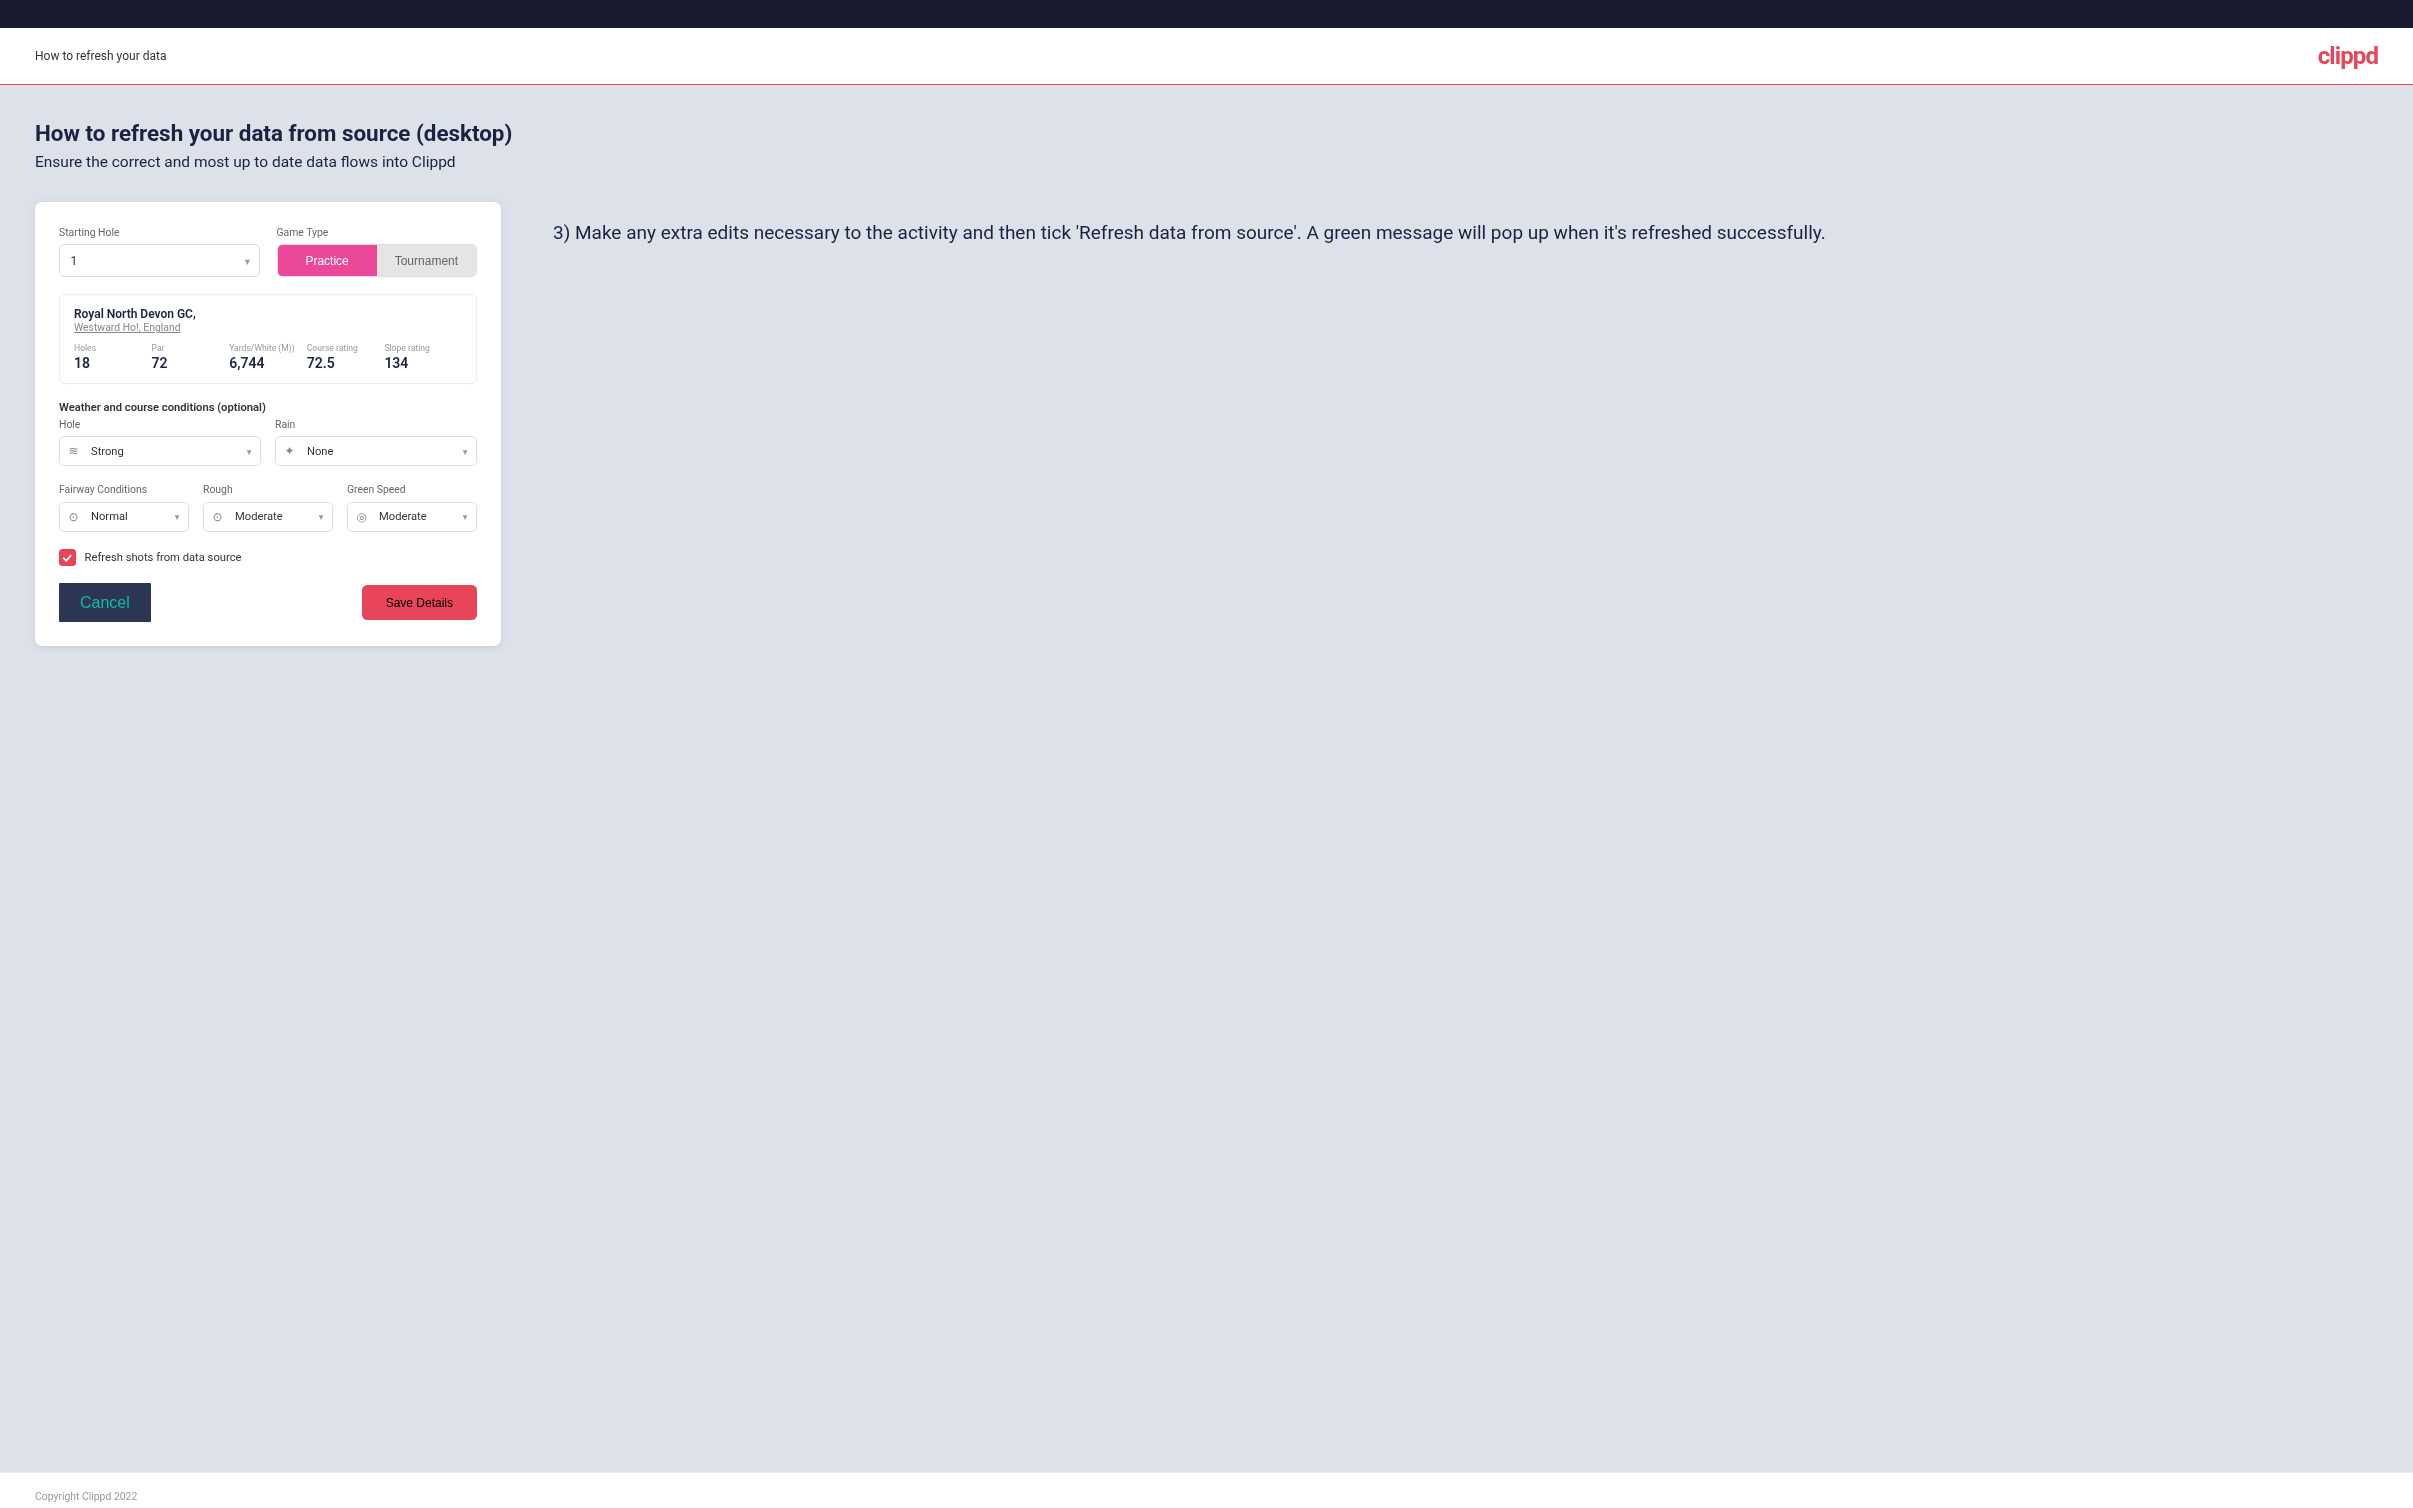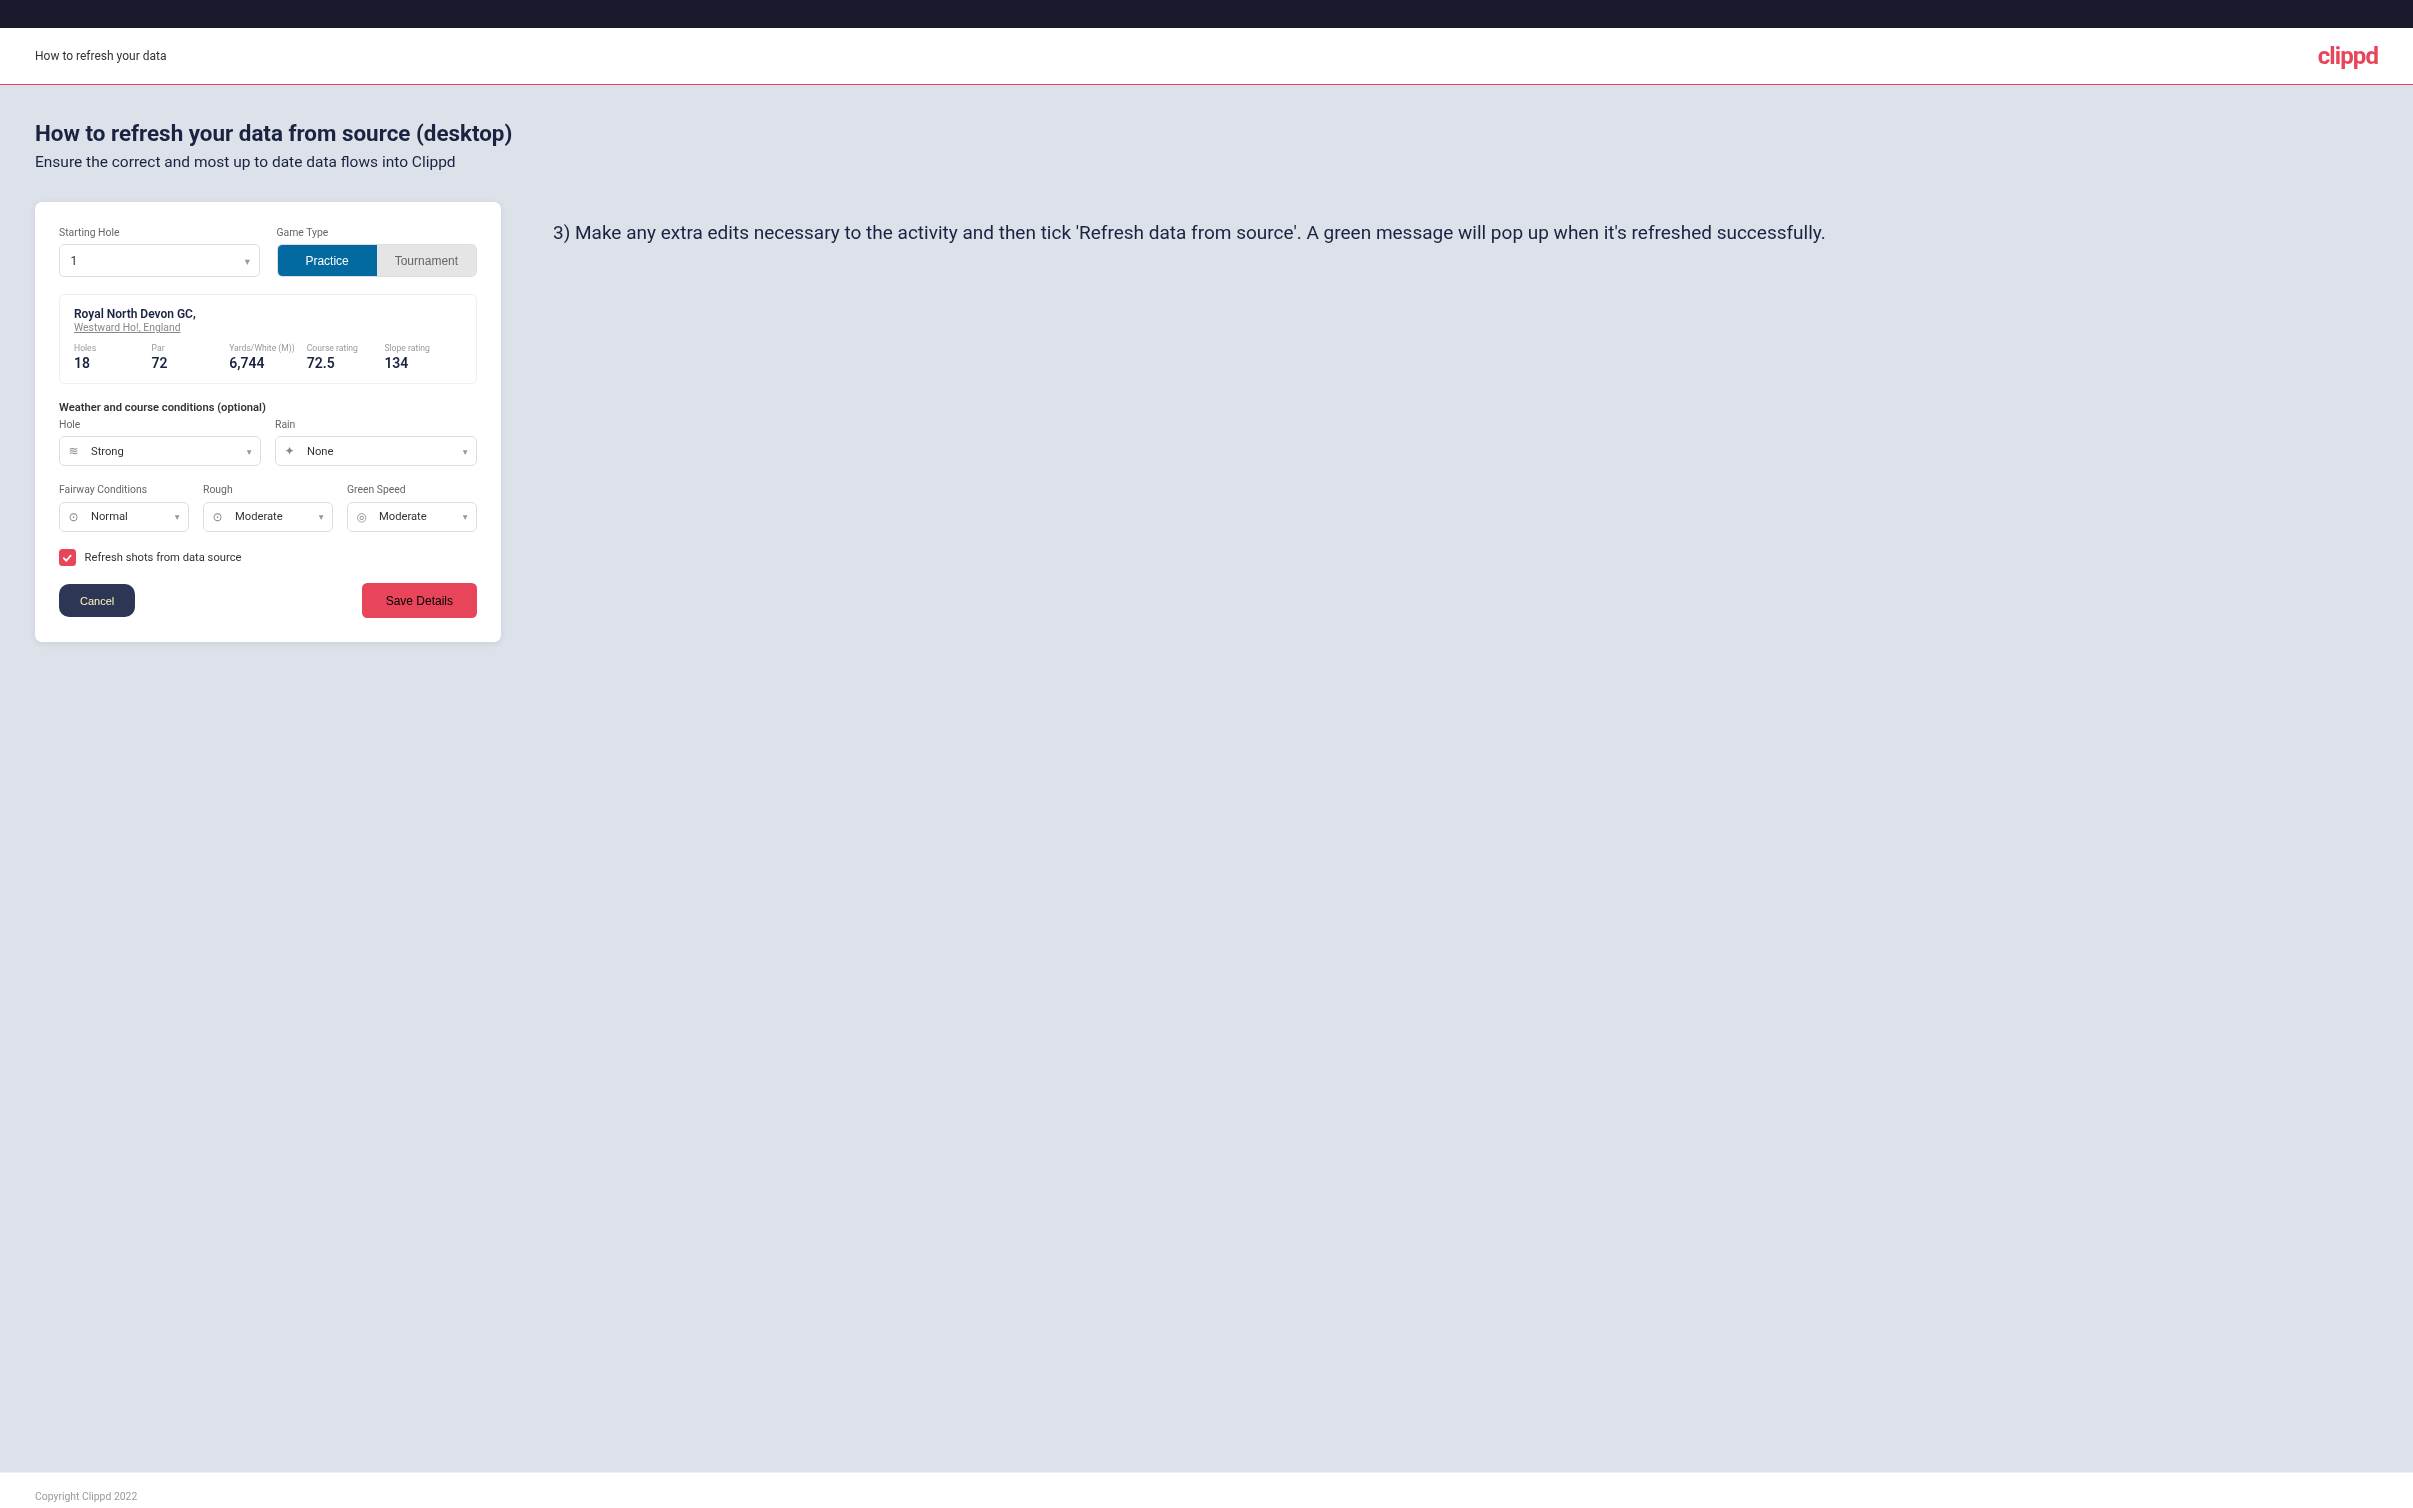--- a/index.html
+++ b/index.html
@@ -121,21 +121,21 @@
       padding: 8.6px;
       text-align: center;
       font-size: 12px;
       cursor: pointer;
       border: none;
       background: #e5e5e5;
       color: #666;
     }
 
     .toggle-btn.active {
-      background: #0369a1;
+      background: #ec4899;
       color: #fff;
     }
 
     .course-info-box {
       border: 0.9px solid #eee;
       border-radius: 5.2px;
       padding: 12px 14px;
       margin-bottom: 17px;
     }
 
@@ -251,25 +251,25 @@
     }
 
     .form-actions {
       display: flex;
       justify-content: space-between;
       align-items: center;
     }
 
     .btn-cancel {
       background: #2d3654;
-      color: #fef9c3;
+      color: #14b8a6;
       border: none;
-      border-radius: 10px;
+      border-radius: 1px;
       padding: 10.4px 21px;
-      font-size: 11px;
+      font-size: 16px;
       cursor: pointer;
       font-weight: 500;
     }
 
     .btn-save {
       background: #e8455a;
       color: #000000;
       border: none;
       border-radius: 5.2px;
       padding: 10.4px 24px;

